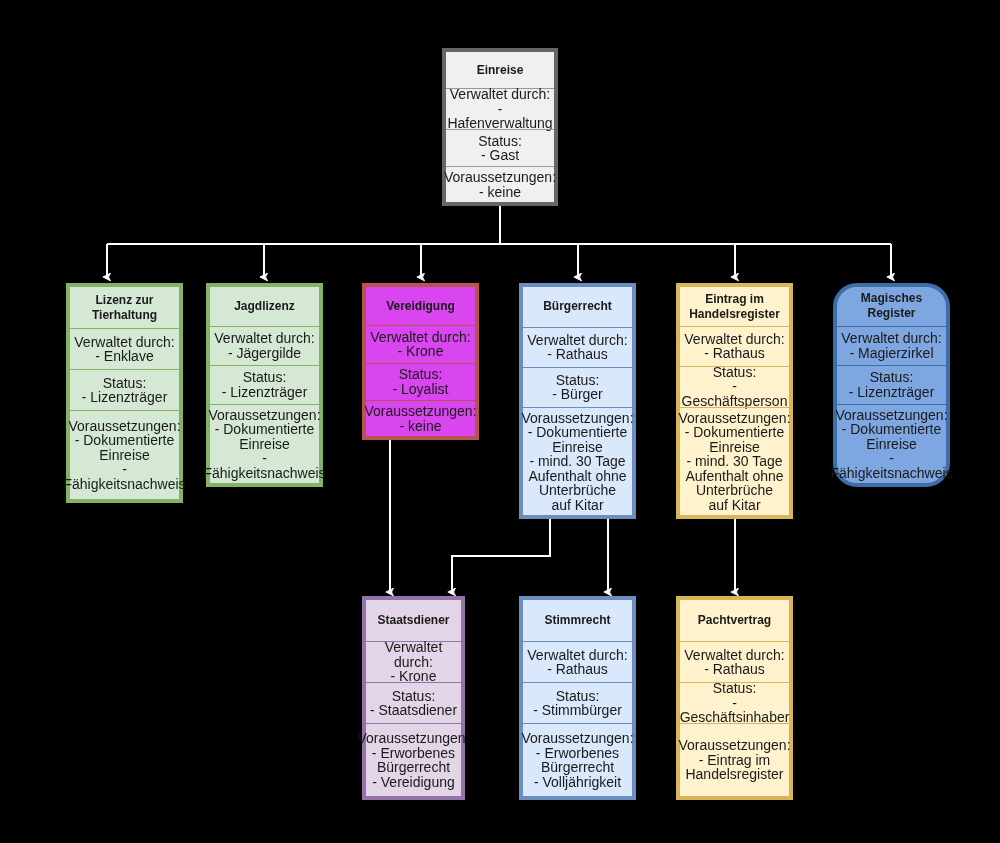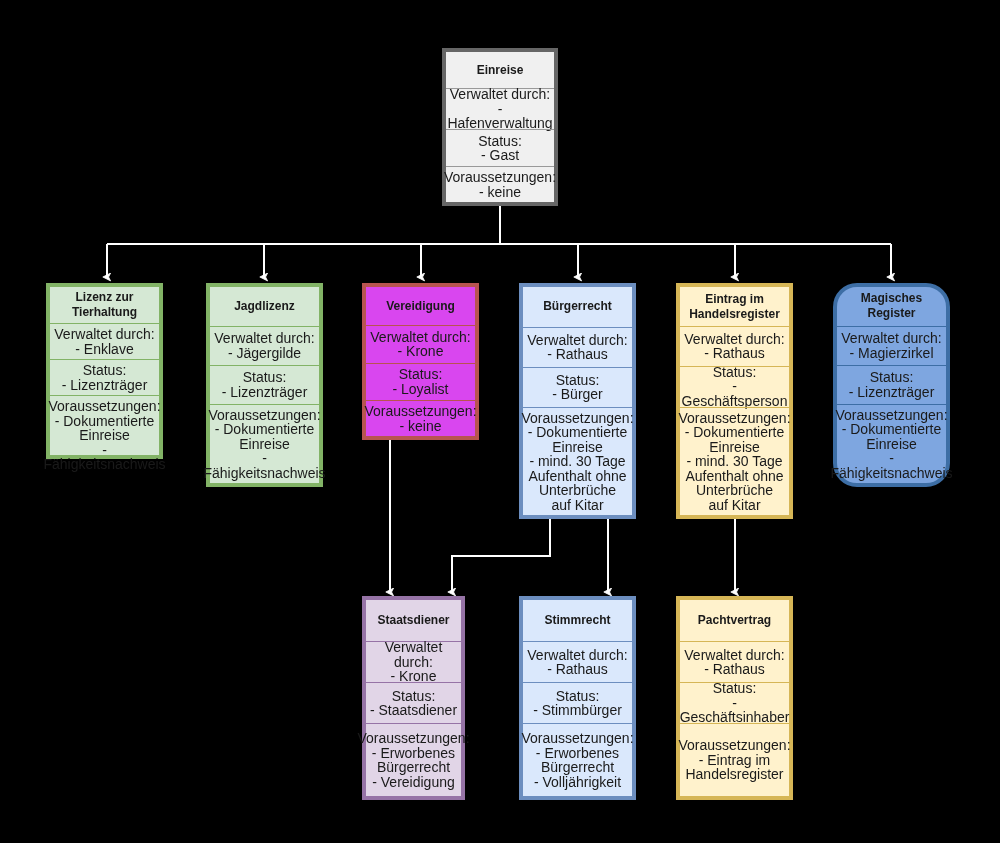--- a/index.html
+++ b/index.html
@@ -121,21 +121,21 @@
     <div class="cell" style="height:41px;">
       <span>Status:</span>
       <span>- Gast</span>
     </div>
     <div class="cell" style="flex:1;">
       <span>Voraussetzungen:</span>
       <span>- keine</span>
     </div>
   </div>
 
-  <div class="node pal-green" style="left:46px; top:283px; width:117px; height:176px;">
+  <div class="node pal-green" style="left:66px; top:283px; width:117px; height:220px;justify-content:center;">
     <div class="cell title" style="height:41px;">Lizenz zur
 Tierhaltung</div>
     <div class="cell" style="height:41px;">
       <span>Verwaltet durch:</span>
       <span>- Enklave</span>
     </div>
     <div class="cell" style="height:41px;">
       <span>Status:</span>
       <span>- Lizenzträger</span>
     </div>

